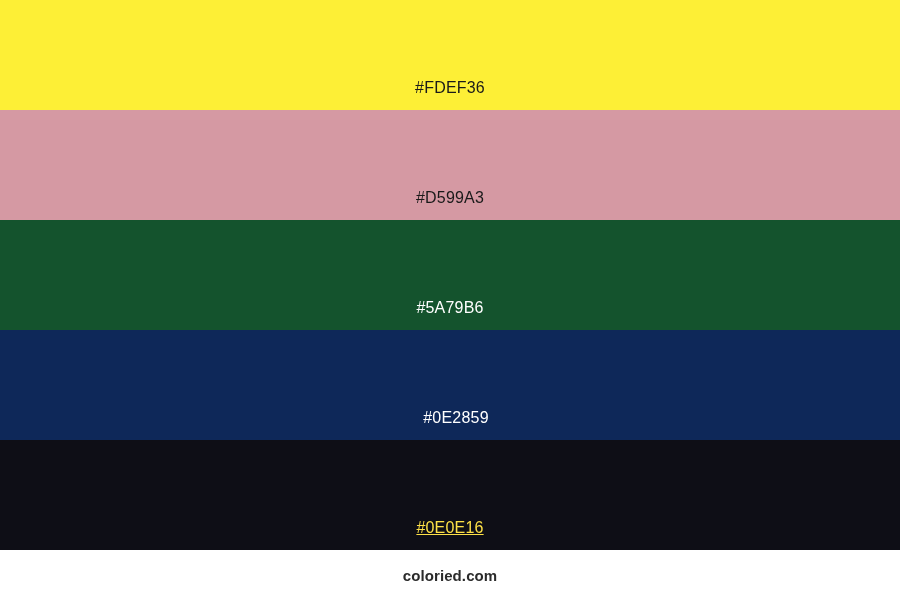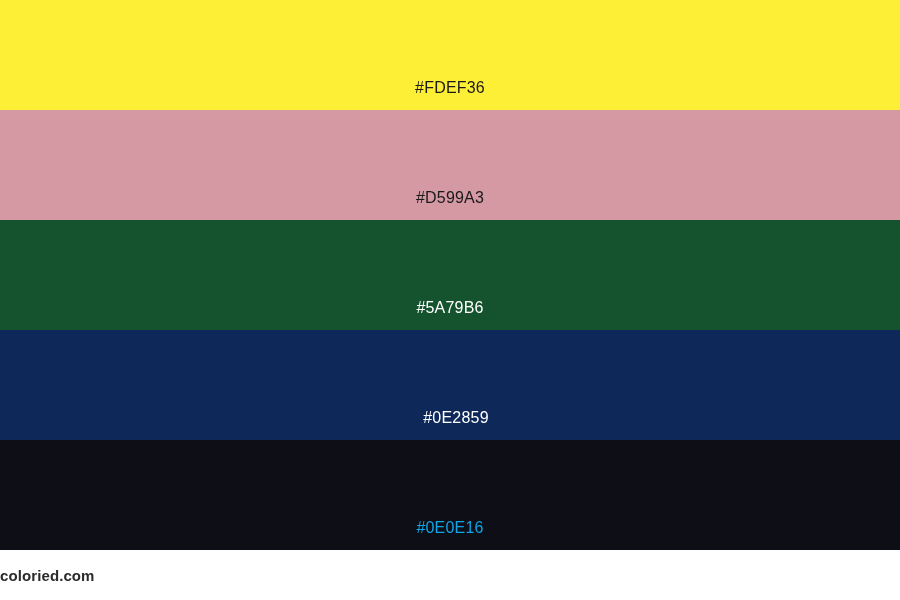--- a/index.html
+++ b/index.html
@@ -44,21 +44,21 @@
     letter-spacing: 0.2px;
     padding-bottom: 14px;
     user-select: none;
   }
   .footer {
     width: 900px;
     height: 50px;
     background: #ffffff;
     display: flex;
     align-items: center;
-    justify-content: flex-start;
+    justify-content: center;
   }
   .footer-brand {
     font-family: "Liberation Sans", sans-serif;
     font-size: 15px;
     font-weight: bold;
     color: #2b2b2b;
     letter-spacing: 0.1px;
     line-height: 1;
   }
 </style>
@@ -79,21 +79,21 @@
 
     <div class="swatch" style="background-color: #14532d;">
       <span class="swatch-label" style="color: rgb(255, 255, 255);">#5A79B6</span>
     </div>
 
     <div class="swatch" style="background-color: rgb(14, 40, 89);">
       <span class="swatch-label" style="color: rgb(255, 255, 255); padding-left: 12px;">#0E2859</span>
     </div>
 
     <div class="swatch" style="background-color: rgb(14, 14, 22);">
-      <span class="swatch-label" style="color: #0ea5e9;">#0E0E16</span>
+      <span class="swatch-label" style="color: #fde047; text-decoration: underline;">#0E0E16</span>
     </div>
 
   </div>
 
   <div class="footer">
     <span class="footer-brand">coloried.com</span>
   </div>
 
 </div>
 

